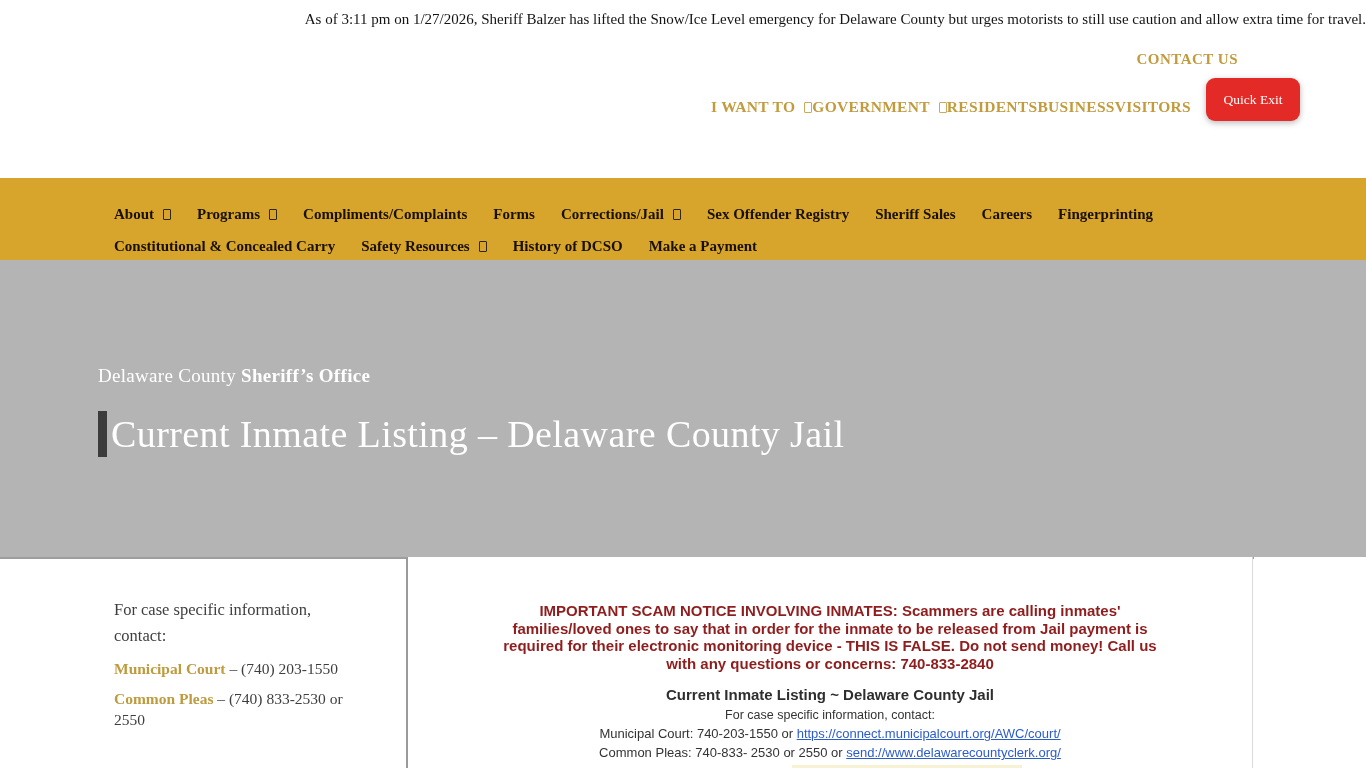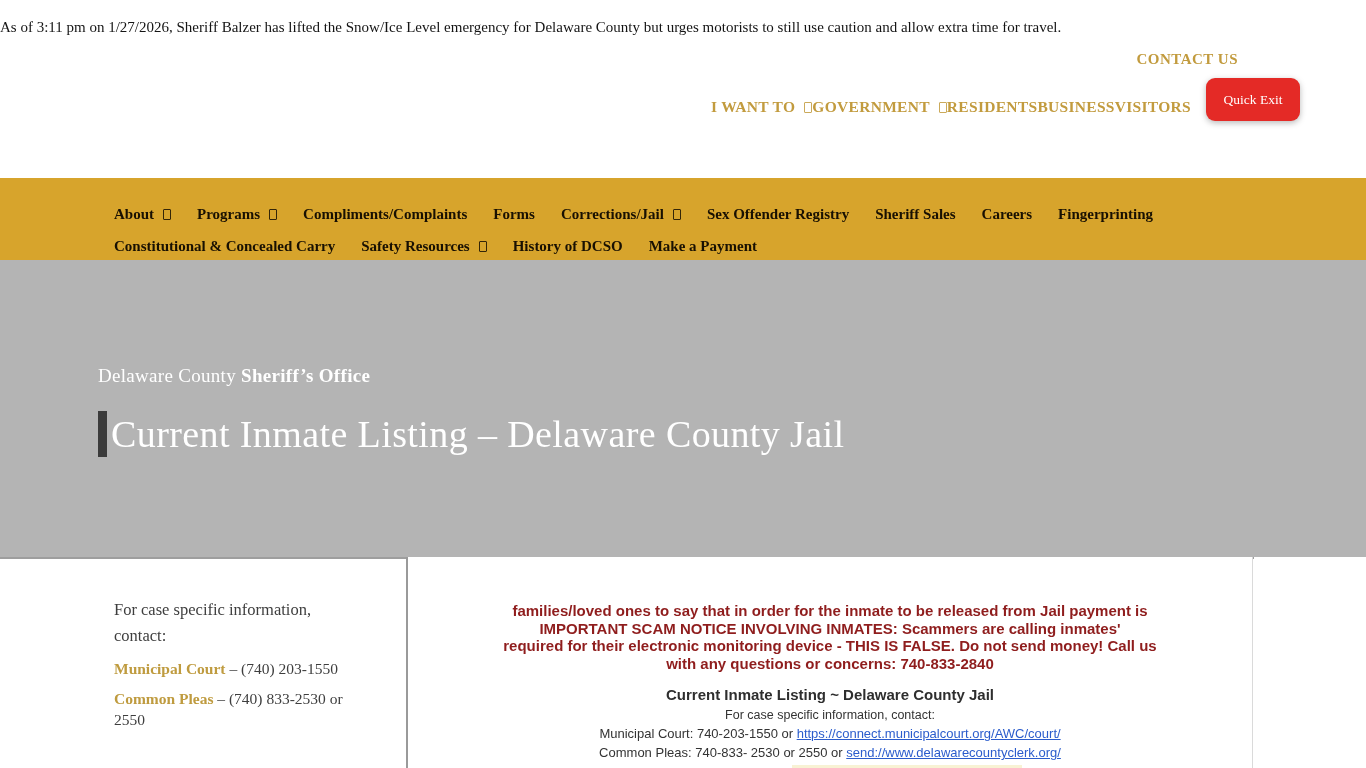--- a/index.html
+++ b/index.html
@@ -7,22 +7,22 @@
   body {
     width: 1366px; height: 768px;
     position: relative;
     background: #ffffff;
     font-family: "Liberation Serif", serif;
     overflow: hidden;
   }
 
   
   .alert-banner {
-    position: absolute; top: 19px; left: 0; width: 100%;
-    text-align: left;
+    position: absolute; top: 11px; left: 0; width: 100%;
+    text-align: right;
     font-size: 15px; color: #141414;
   }
 
   
   .contact-us {
     position: absolute; top: 51px; right: 128px;
     font-weight: bold; font-size: 15px; letter-spacing: .5px;
     color: #c29b3e; cursor: pointer;
   }
   .top-nav {
@@ -214,22 +214,22 @@
   <div class="contact-entry">
     <span class="gold-link">Municipal Court</span><span> – (740) 203-1550</span>
   </div>
   <div class="contact-entry">
     <span class="gold-link">Common Pleas</span><span> – (740) 833-2530 or 2550</span>
   </div>
 </aside>
 
 <main class="content-panel">
   <div class="scam-notice">
+    <div>IMPORTANT SCAM NOTICE INVOLVING INMATES: Scammers are calling inmates'</div>
     <div>families/loved ones to say that in order for the inmate to be released from Jail payment is</div>
-    <div>IMPORTANT SCAM NOTICE INVOLVING INMATES: Scammers are calling inmates'</div>
     <div>required for their electronic monitoring device - THIS IS FALSE. Do not send money! Call us</div>
     <div>with any questions or concerns: 740-833-2840</div>
   </div>
   <div class="inmate-heading">Current Inmate Listing ~ Delaware County Jail</div>
   <div class="contact-intro">For case specific information, contact:</div>
   <div class="info-line">
     <span>Municipal Court: 740-203-1550 or </span><a>https://connect.municipalcourt.org/AWC/court/</a>
   </div>
   <div class="info-line">
     <span>Common Pleas: 740-833- 2530 or 2550 or </span><a>send://www.delawarecountyclerk.org/</a>

